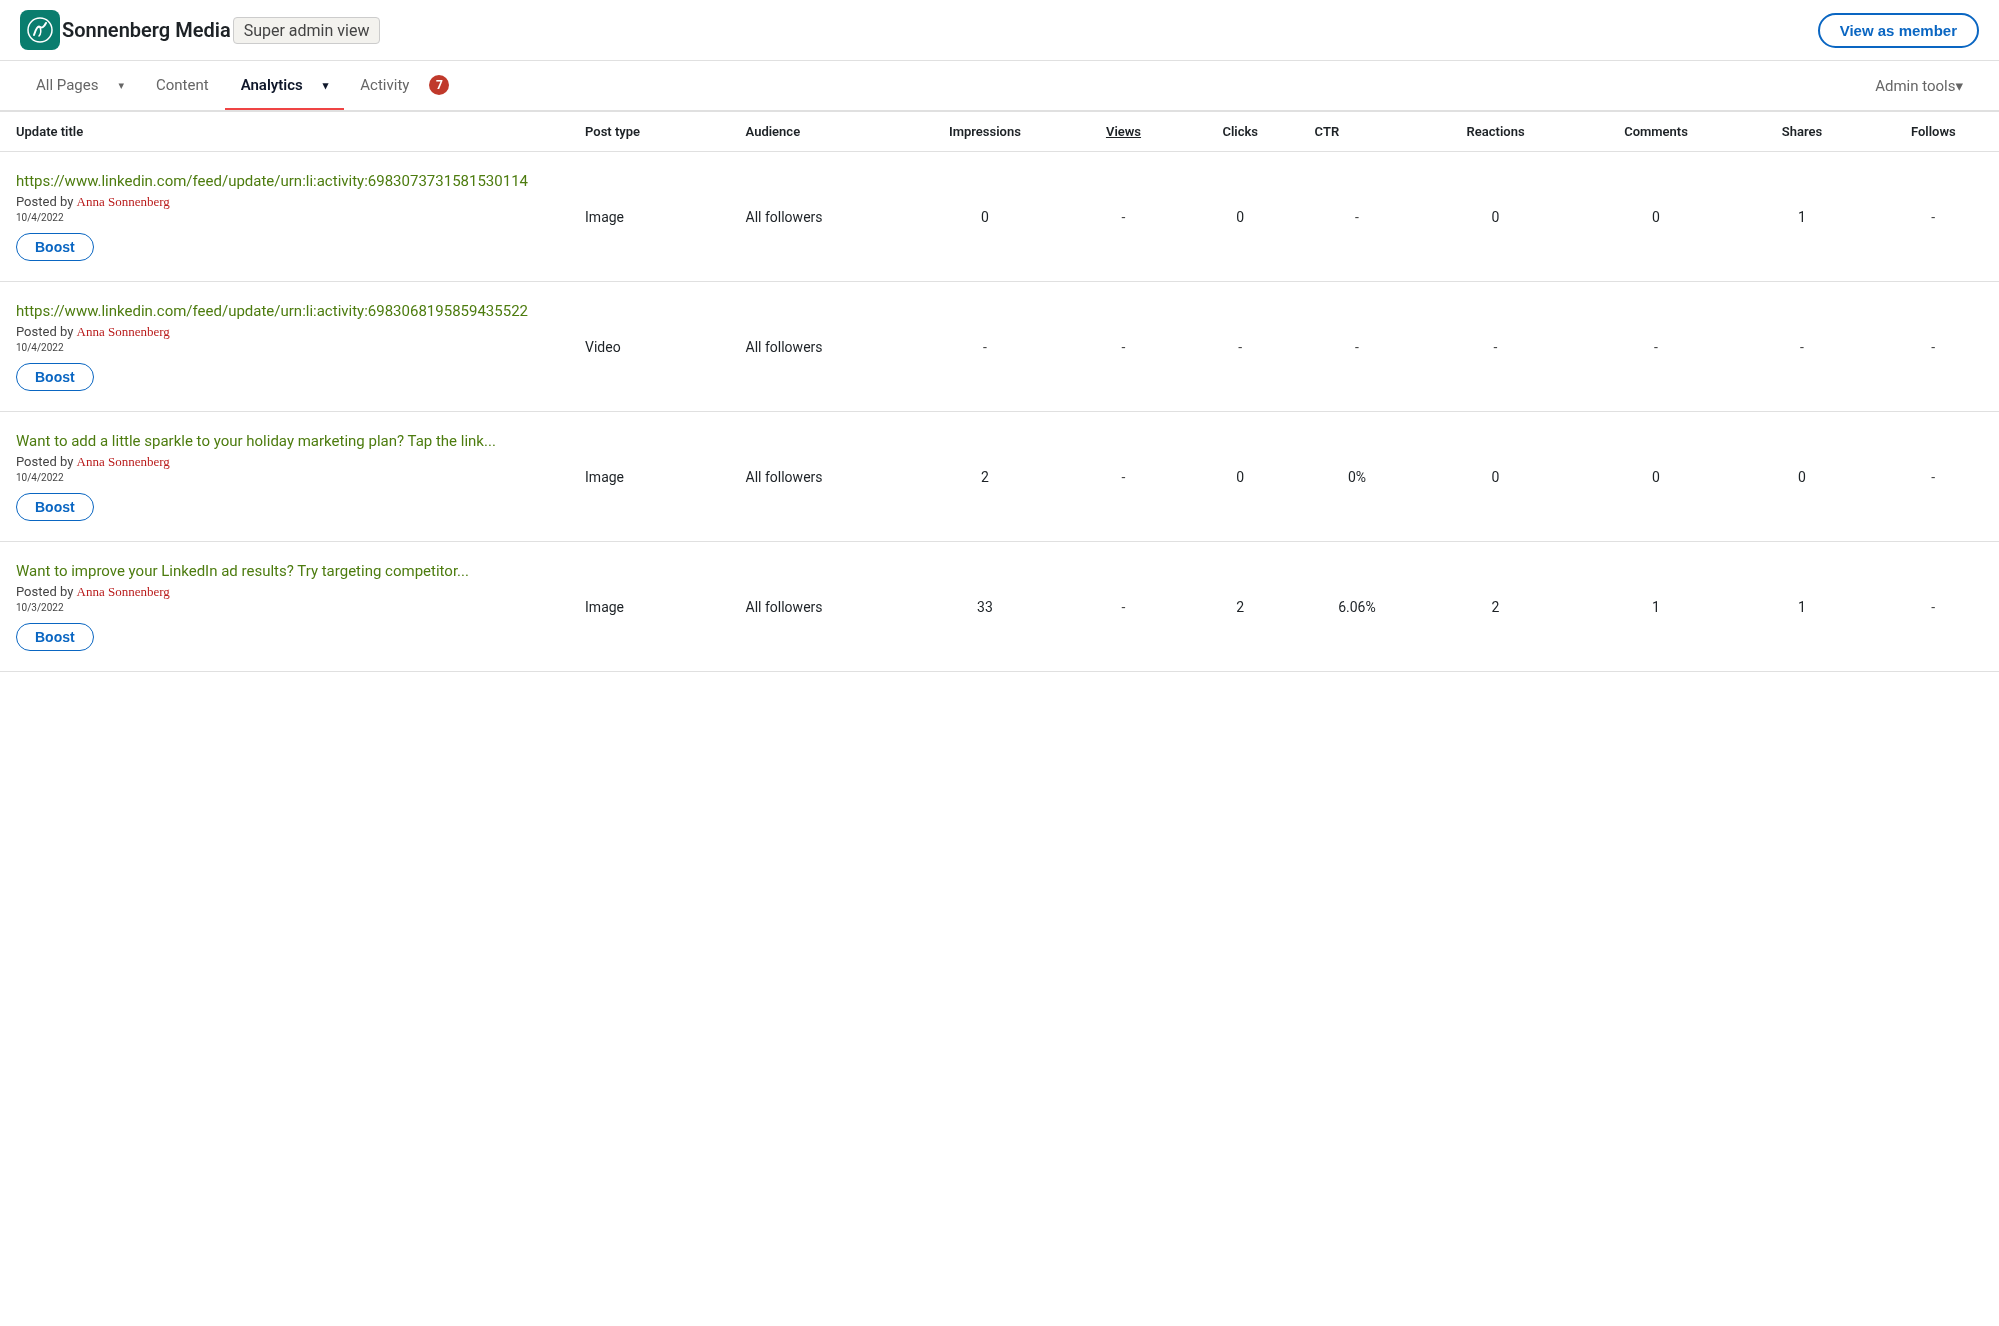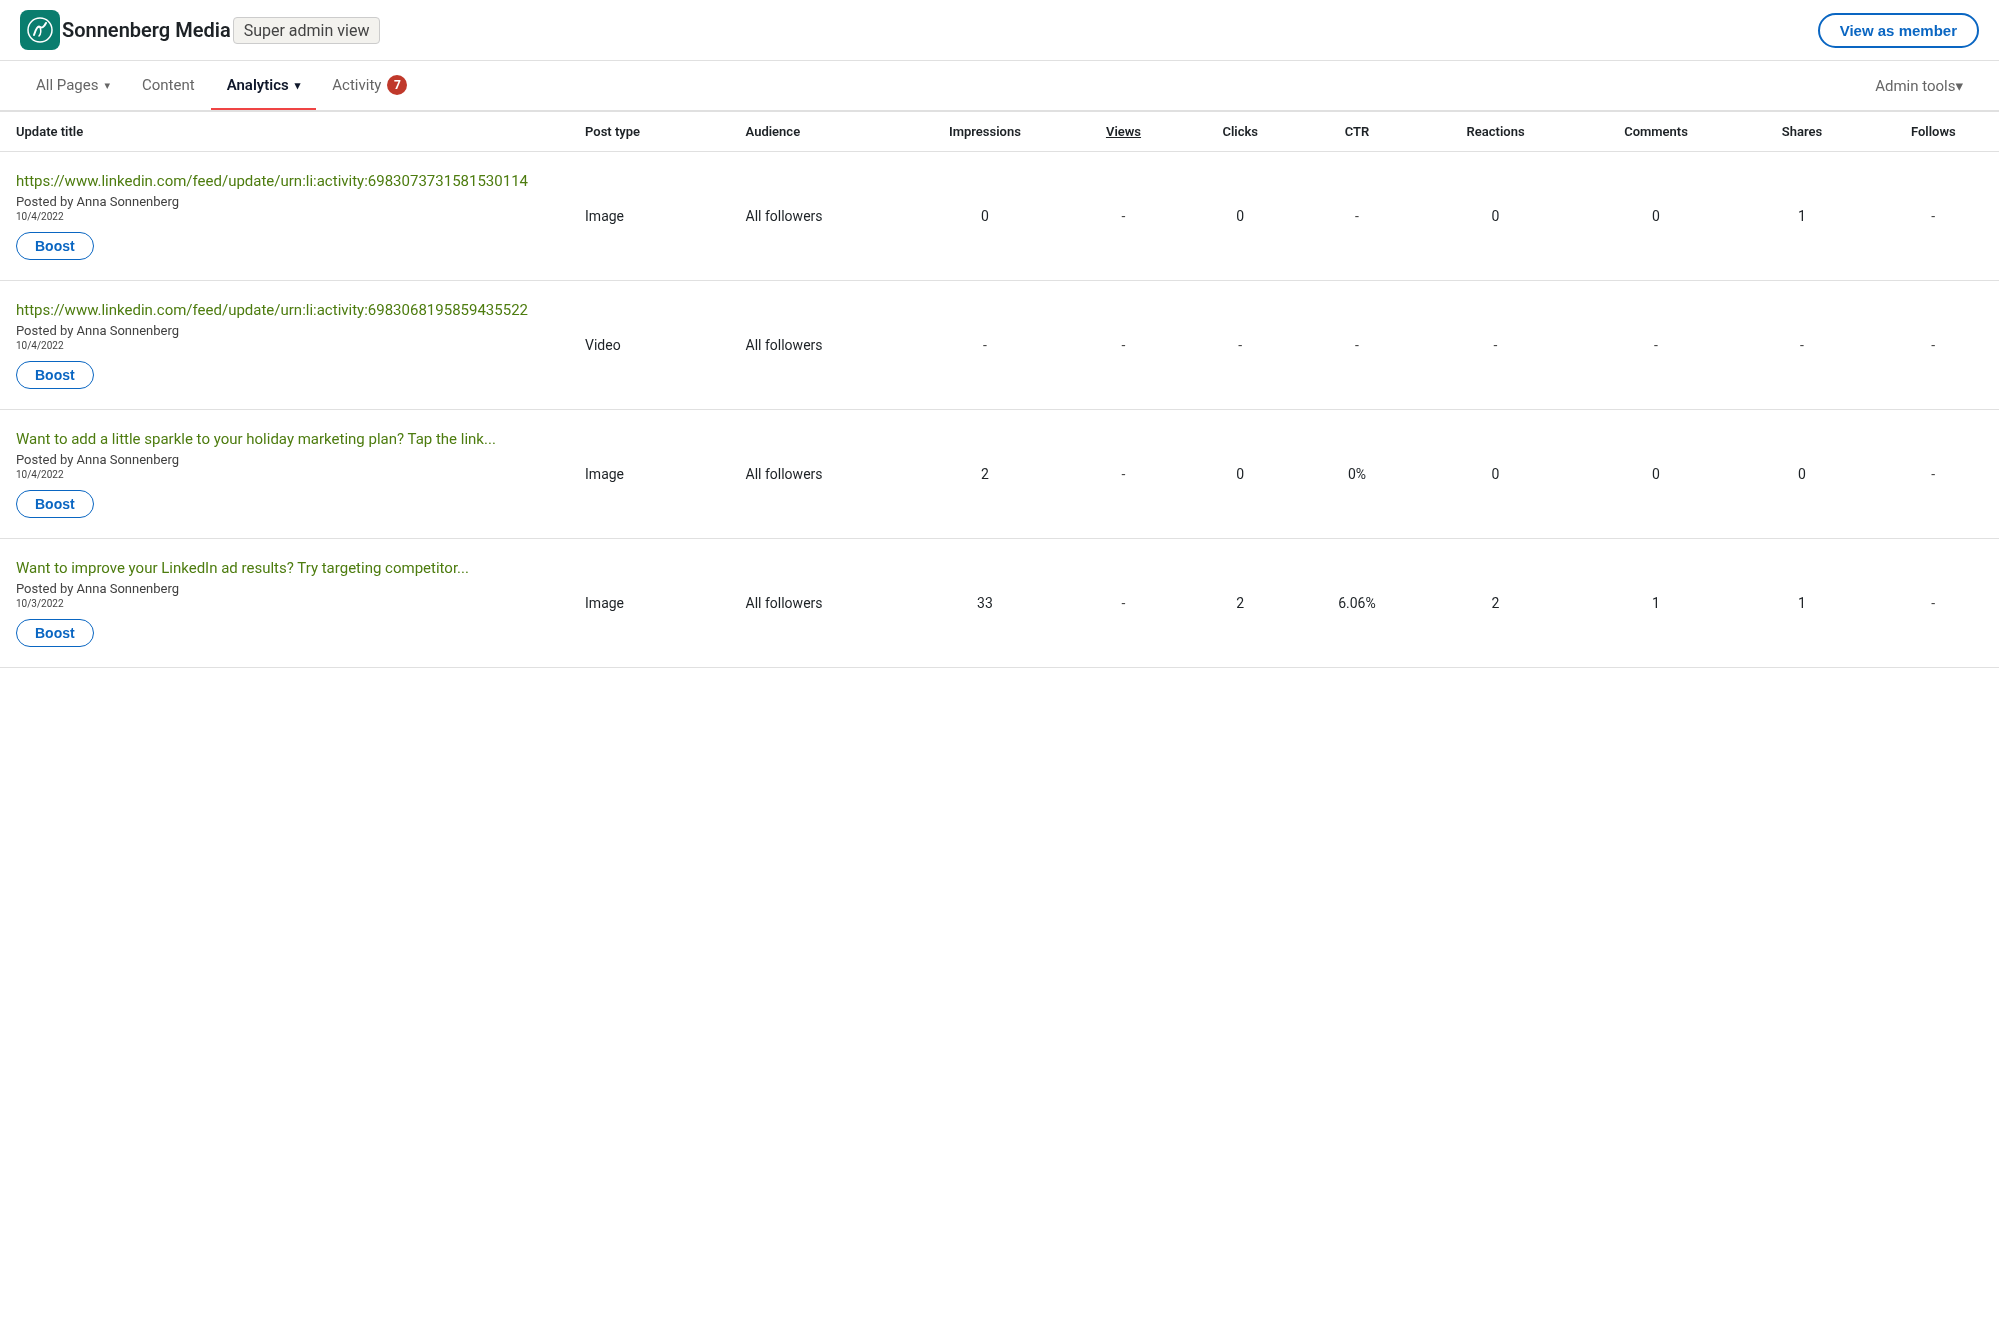--- a/index.html
+++ b/index.html
@@ -53,21 +53,21 @@
       padding: 0 20px;
       border-bottom: 1px solid #e0e0e0;
     }
     .nav-item {
       padding: 14px 16px;
       font-size: 15px;
       color: #666;
       cursor: pointer;
       display: flex;
       align-items: center;
-      gap: 6px;
+      gap: 20px;
       border-bottom: 2px solid transparent;
       margin-bottom: -1px;
     }
     .nav-item.active {
       color: #0f172a;
       border-bottom: 2px solid #ef4444;
       font-weight: 600;
     }
     .nav-item .dropdown-arrow {
       font-size: 11px;
@@ -113,21 +113,21 @@
       font-weight: 600;
       color: #1d2226;
       white-space: nowrap;
     }
     thead th.update-title-col { width: 390px; }
     thead th.post-type-col { width: 110px; }
     thead th.audience-col { width: 120px; }
     thead th.impressions-col { width: 110px; text-align: center; }
     thead th.views-col { width: 80px; text-align: center; text-decoration: underline; }
     thead th.clicks-col { width: 80px; text-align: center; }
-    thead th.ctr-col { width: 80px; text-align: center; }
+    thead th.ctr-col { width: 80px; }
     thead th.reactions-col { width: 110px; text-align: center; }
     thead th.comments-col { width: 110px; text-align: center; }
     thead th.shares-col { width: 90px; text-align: center; }
     thead th.follows-col { width: 90px; text-align: center; }
 
     tbody tr {
       border-bottom: 1px solid #e0e0e0;
       vertical-align: middle;
     }
     tbody td {
@@ -143,21 +143,22 @@
       font-size: 15px;
       word-break: break-all;
       display: block;
     }
     .posted-by {
       font-size: 13px;
       color: #444;
       margin-top: 4px;
     }
     .posted-by .author-name {
-      color: #404040;
+      color: #b91c1c;
+      font-family: Liberation Serif, serif;
     }
     .post-date {
       font-size: 10px;
       color: #444;
       margin-top: 2px;
     }
     .boost-btn {
       margin-top: 10px;
       border: 1.5px solid #0a66c2;
       border-radius: 16px;

